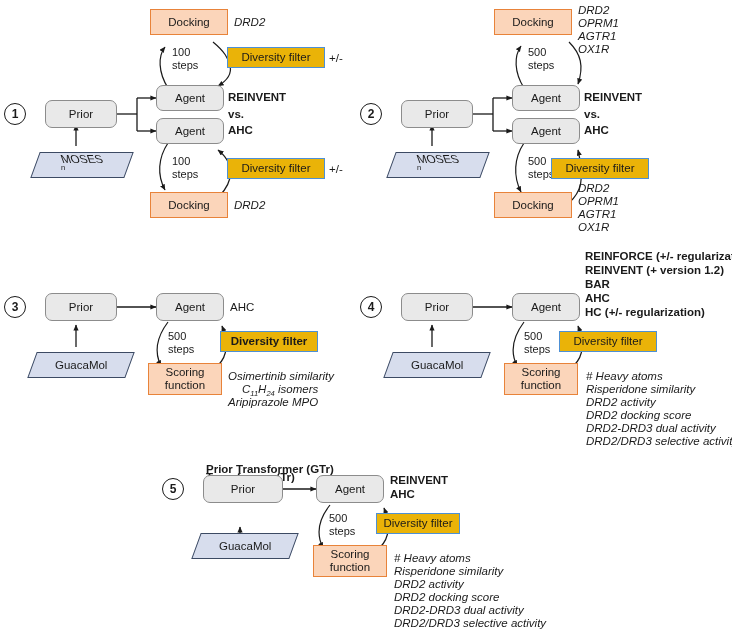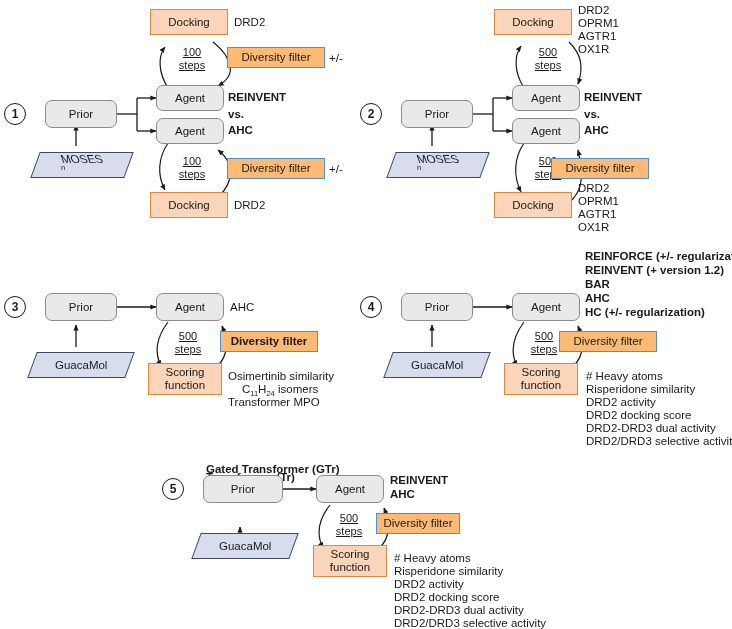--- a/index.html
+++ b/index.html
@@ -11,37 +11,37 @@
   
   .num{position:absolute;width:22px;height:22px;border:1.6px solid #1a1a1a;
        border-radius:50%;display:flex;align-items:center;justify-content:center;
        font-size:12px;font-weight:600;line-height:1;box-sizing:border-box;}
 
   
   .box{position:absolute;box-sizing:border-box;display:flex;align-items:center;
        justify-content:center;text-align:center;font-size:11.5px;line-height:1.12;}
   .gray{background:#e9e9e9;border:1.5px solid #8c8c8c;border-radius:7px;}
   .orange{background:#fbd5ba;border:1.7px solid #e8833a;}
-  .blue{background:#fdba74;border:1.6px solid #4d90d5;}
+  .blue{background:#eab308;border:1.6px solid #4d90d5;}
 
   
   .para{position:absolute;box-sizing:border-box;background:#d7dded;
         border:1.4px solid #3c4a63;display:flex;align-items:center;
         justify-content:center;font-size:11.5px;
         transform:skewX(-20deg);}
   .para span{transform:skewX(20deg);display:block;}
   sup{font-size:7.5px;vertical-align:super;line-height:0;}
   sub{font-size:7.5px;vertical-align:sub;line-height:0;}
 
   
   .txt{position:absolute;font-size:11.5px;line-height:1.30;white-space:pre;}
   .b{font-weight:bold;}
-  .i{}
-  .steps{position:absolute;font-size:11px;line-height:1.15;text-align:center;
-         white-space:pre-line;text-decoration:underline;}
+  .i{font-style:italic;}
+  .steps{position:absolute;font-size:11px;line-height:1.15;text-align:left;
+         white-space:pre-line;}
 
   svg.wires{position:absolute;left:0;top:0;width:732px;height:629px;
             pointer-events:none;overflow:visible;}
   .ln{stroke:#1a1a1a;stroke-width:1.3px;fill:none;}
   .arc{stroke:#1a1a1a;stroke-width:1.2px;fill:none;}
 </style>
 </head>
 <body>
 
 <svg class="wires">
@@ -180,21 +180,21 @@
   <div class="steps" style="left:168px;top:330px;width:40px">500
 steps</div>
 
   <div class="box blue b" style="left:220px;top:331px;width:98px;height:21px">Diversity filter</div>
 
   <div class="box orange" style="left:148px;top:363px;width:74px;height:32px;flex-direction:column;white-space:pre-line">Scoring
 function</div>
 
   <div class="txt i" style="left:228px;top:369px">Osimertinib similarity</div>
   <div class="txt i" style="left:242px;top:382px">C<sub>11</sub>H<sub>24</sub> isomers</div>
-  <div class="txt i" style="left:228px;top:395px">Transformer MPO</div>
+  <div class="txt i" style="left:228px;top:395px">Aripiprazole MPO</div>
 </div>
 
 <div class="panel">
   <div class="num" style="left:360px;top:296px">4</div>
 
   <div class="box gray" style="left:401px;top:293px;width:72px;height:28px">Prior</div>
 
   <div class="para" style="left:388px;top:352px;width:98px;height:26px">
     <span>GuacaMol</span>
   </div>
@@ -218,21 +218,21 @@
   <div class="txt i" style="left:586px;top:369px"># Heavy atoms</div>
   <div class="txt i" style="left:586px;top:382px">Risperidone similarity</div>
   <div class="txt i" style="left:586px;top:395px">DRD2 activity</div>
   <div class="txt i" style="left:586px;top:408px">DRD2 docking score</div>
   <div class="txt i" style="left:586px;top:421px">DRD2-DRD3 dual activity</div>
   <div class="txt i" style="left:586px;top:434px">DRD2/DRD3 selective activity</div>
 </div>
 
 <div class="panel">
   <div class="txt b" style="left:206px;top:470px">Transformer (Tr)</div>
-  <div class="txt b" style="left:206px;top:462px">Gated Transformer (GTr)</div>
+  <div class="txt b" style="left:206px;top:462px">Prior Transformer (GTr)</div>
 
   <div class="num" style="left:162px;top:478px">5</div>
 
   <div class="box gray" style="left:203px;top:475px;width:80px;height:28px">Prior</div>
 
   <div class="para" style="left:196px;top:533px;width:98px;height:26px">
     <span>GuacaMol</span>
   </div>
 
   <div class="box gray" style="left:316px;top:475px;width:68px;height:28px">Agent</div>

